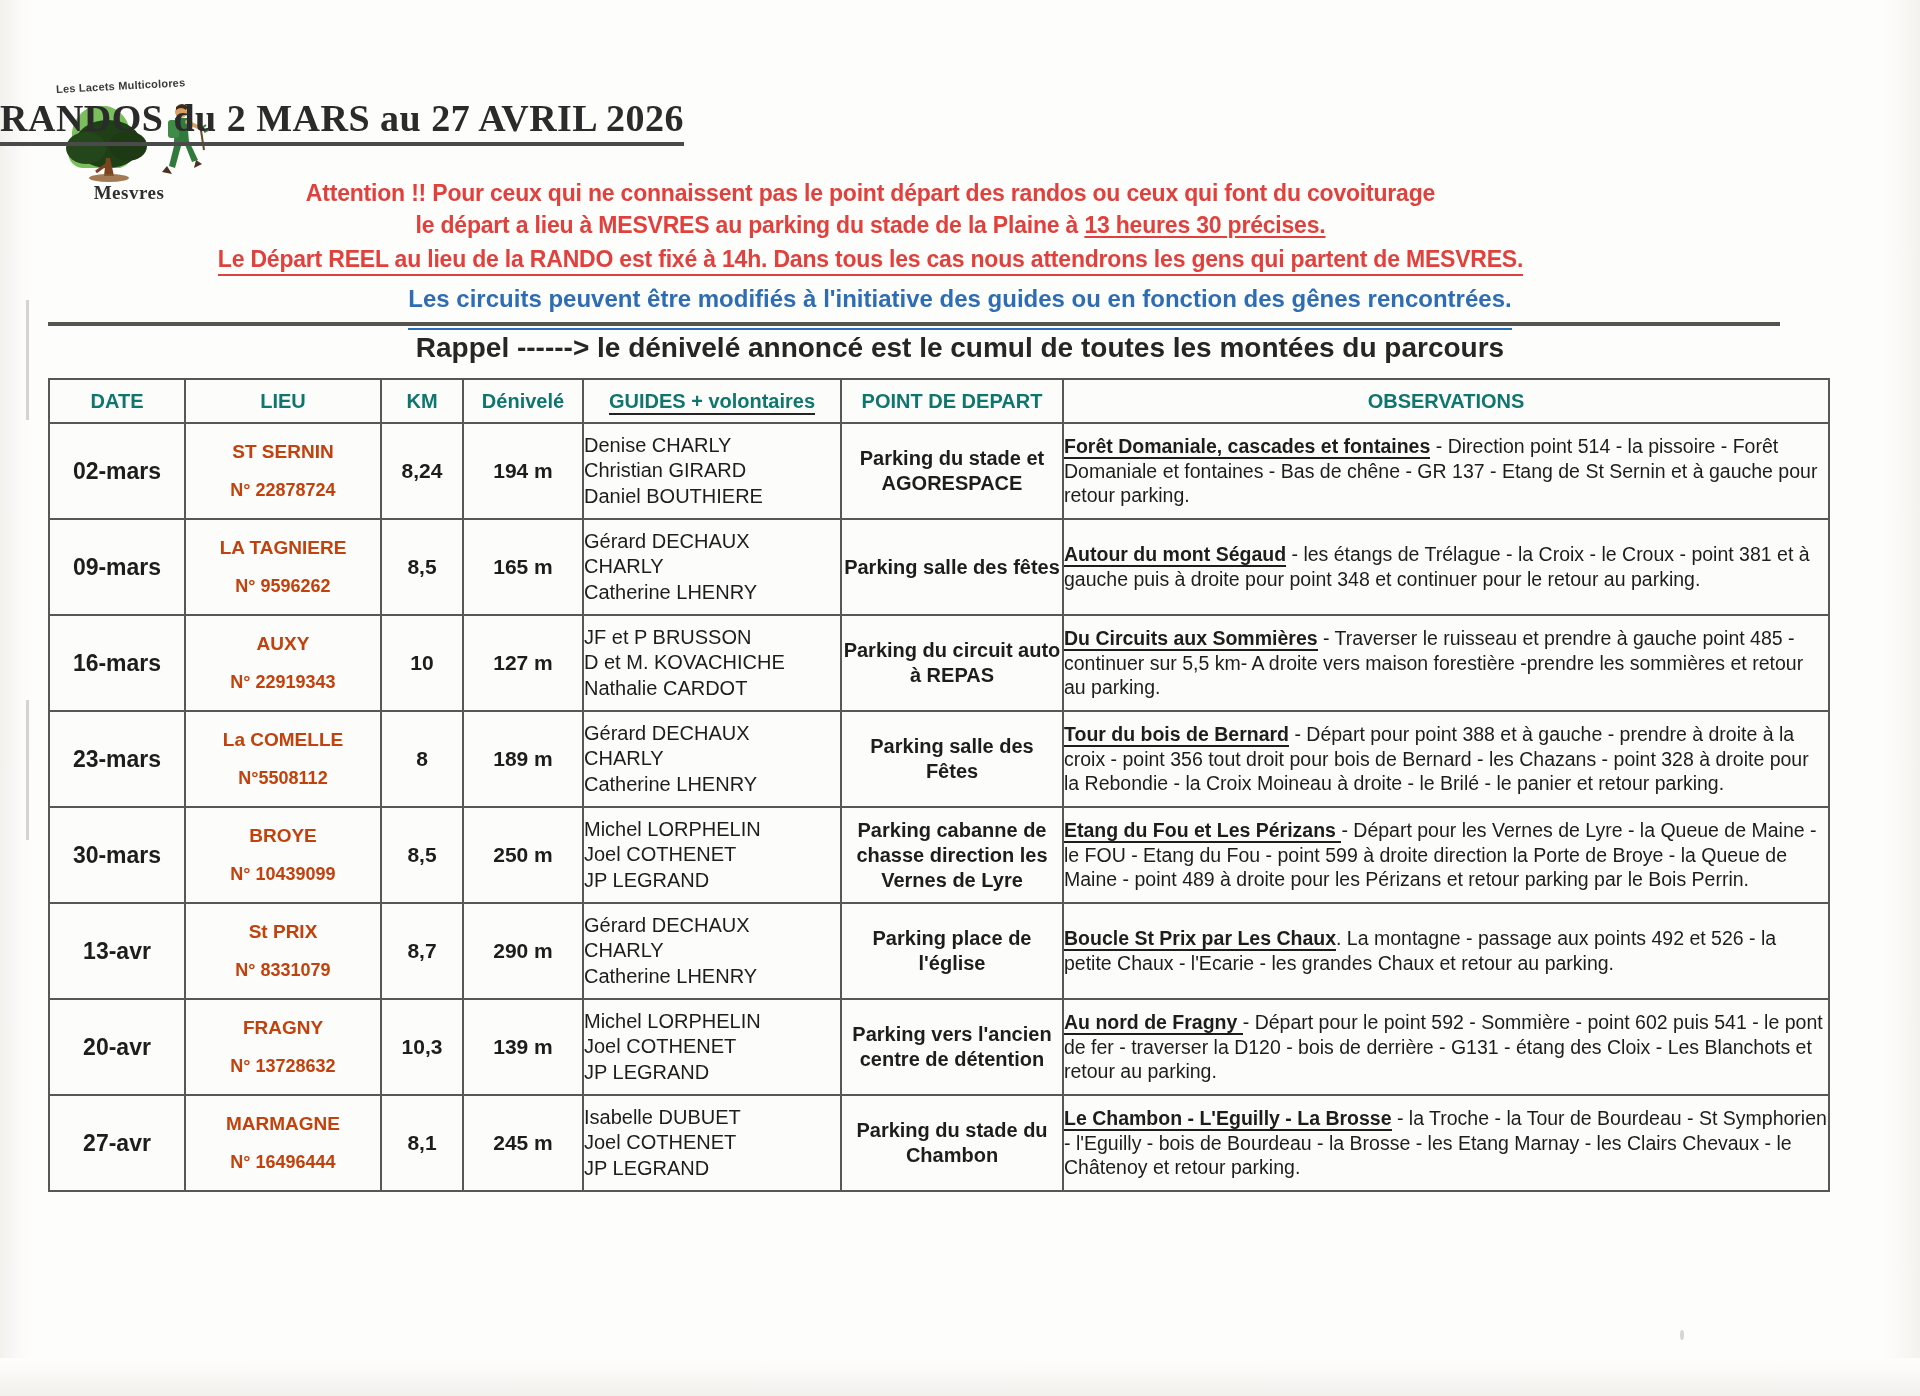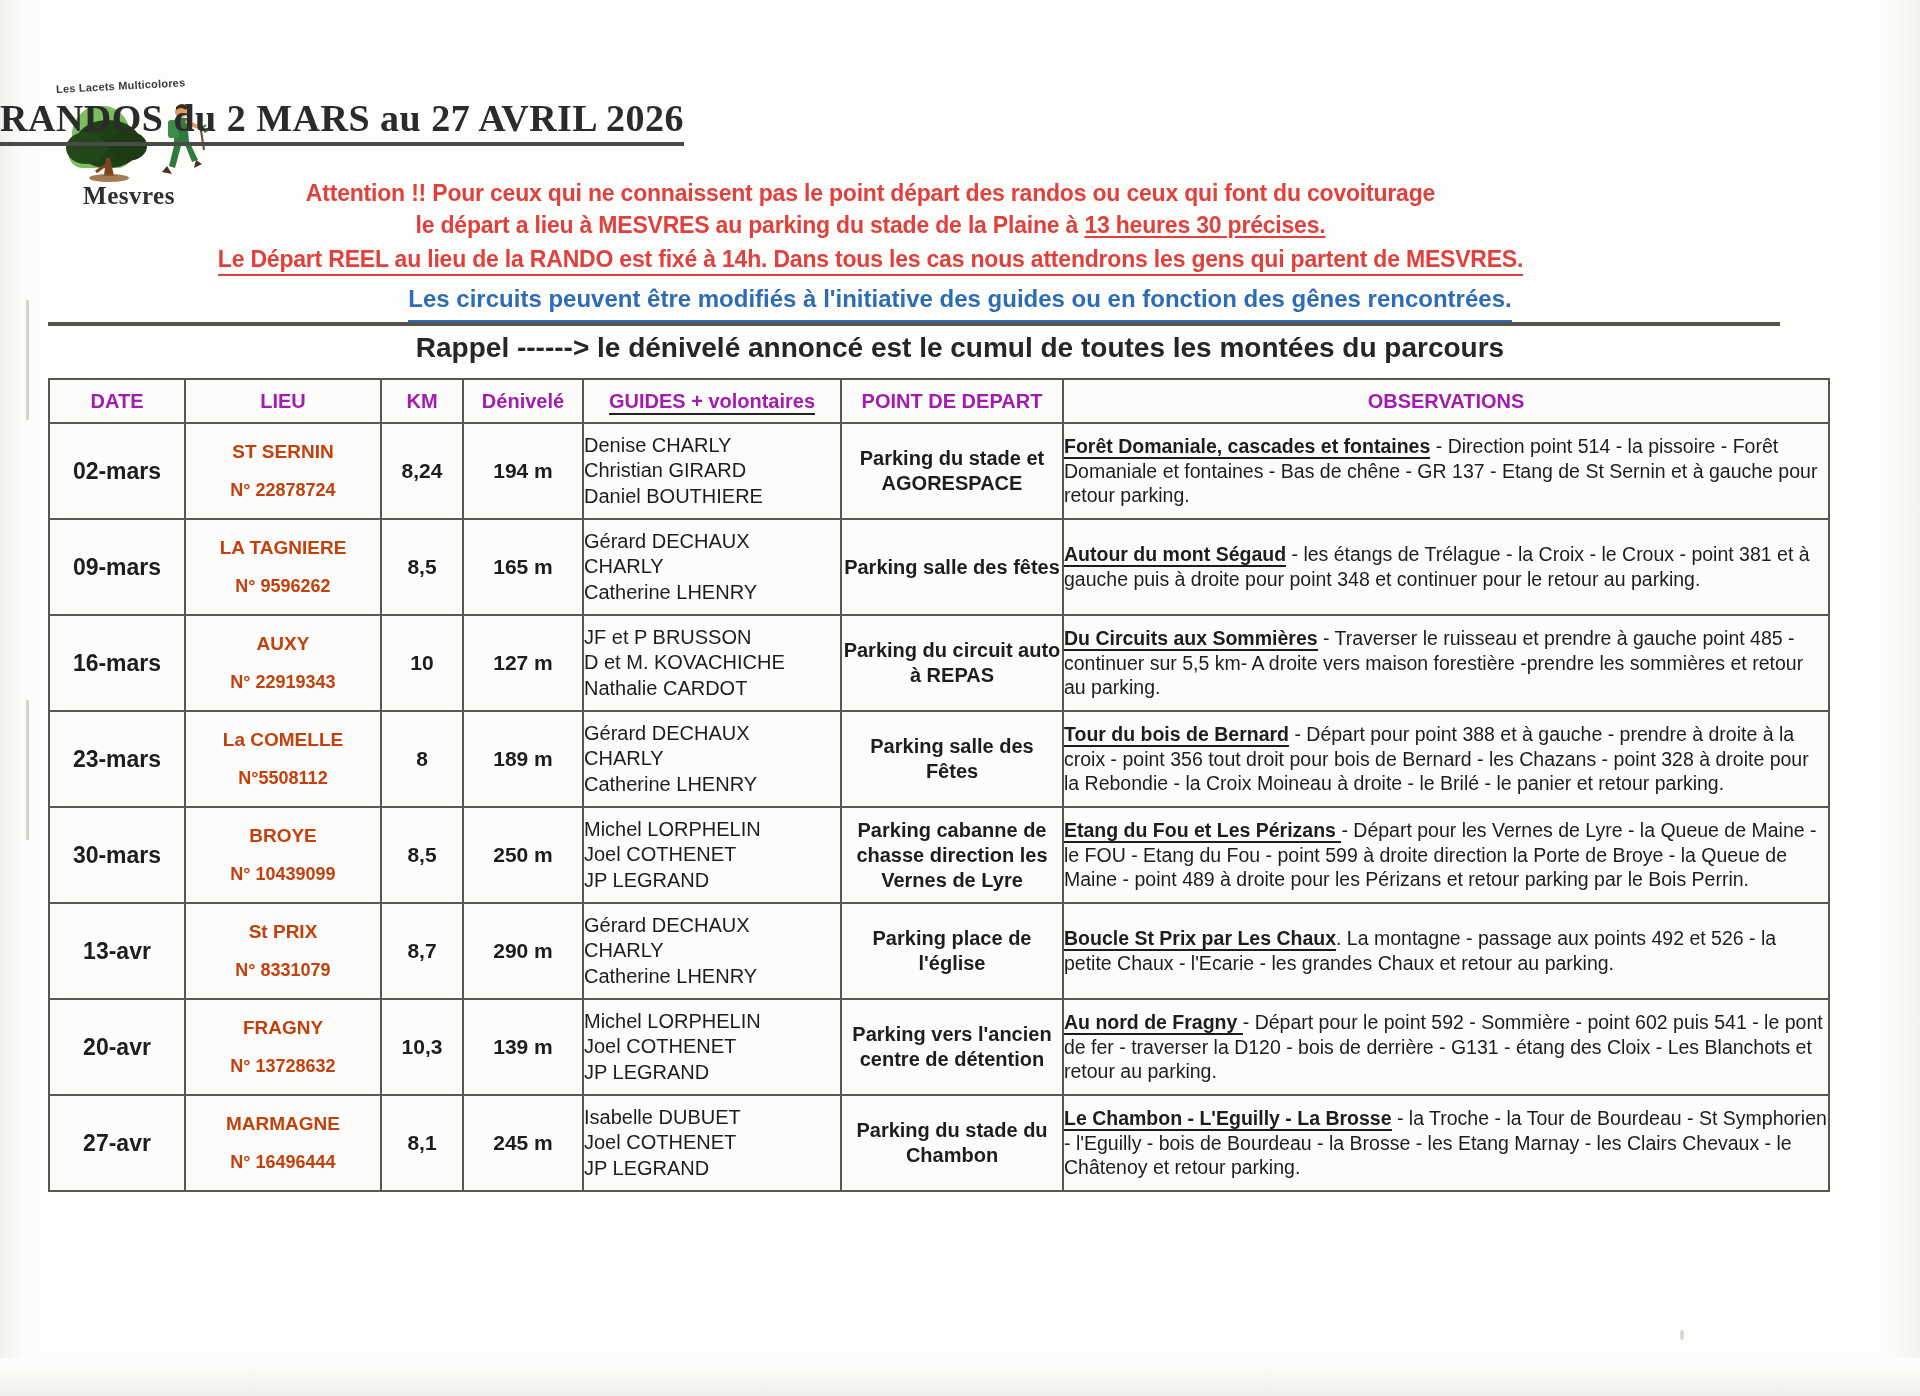--- a/index.html
+++ b/index.html
@@ -66,21 +66,21 @@
     margin-left: 8px;
   }
   .logo-art {
     position: relative;
     width: 190px;
     height: 92px;
     margin-top: 4px;
   }
   .logo-bottom {
     font-family: "Liberation Serif", serif;
-    font-size: 25px;
+    font-size: 19px;
     font-weight: bold;
     color: #2f2f2f;
     text-align: center;
     width: 150px;
     margin-top: -4px;
     margin-left: 6px;
     letter-spacing: .5px;
   }
 
   
@@ -119,21 +119,21 @@
   .blue-line {
     position: absolute;
     left: 0; top: 285px;
     width: 1920px;
     text-align: center;
     color: #2e6db4;
     font-weight: bold;
     font-size: 24px;
     font-family: "Liberation Sans", sans-serif;
   }
-  .blue-line .b-u { border-bottom: 2px solid #2e6db4; padding-bottom: 8px; }
+  .blue-line .b-u { border-bottom: 2px solid #2e6db4; padding-bottom: 16px; }
 
   .rappel {
     position: absolute;
     left: 0; top: 332px;
     width: 1920px;
     text-align: center;
     color: #262626;
     font-weight: bold;
     font-size: 28px;
     font-family: "Liberation Sans", sans-serif;
@@ -162,21 +162,21 @@
   }
   table.sched td, table.sched th {
     border: 2px solid #585852;
     padding: 0;
     vertical-align: middle;
   }
   thead th {
     height: 42px;
     font-size: 20px;
     font-weight: bold;
-    color: #a21caf;
+    color: #0f766e;
     text-align: center;
     font-family: "Liberation Sans", sans-serif;
     margin-left: 12px;
   }
   th.guides-h span { border-bottom: 2px solid #232323; padding-bottom: 1px; }
 
   td.c-date {
     text-align: center;
     font-weight: bold;
     font-size: 23px;

